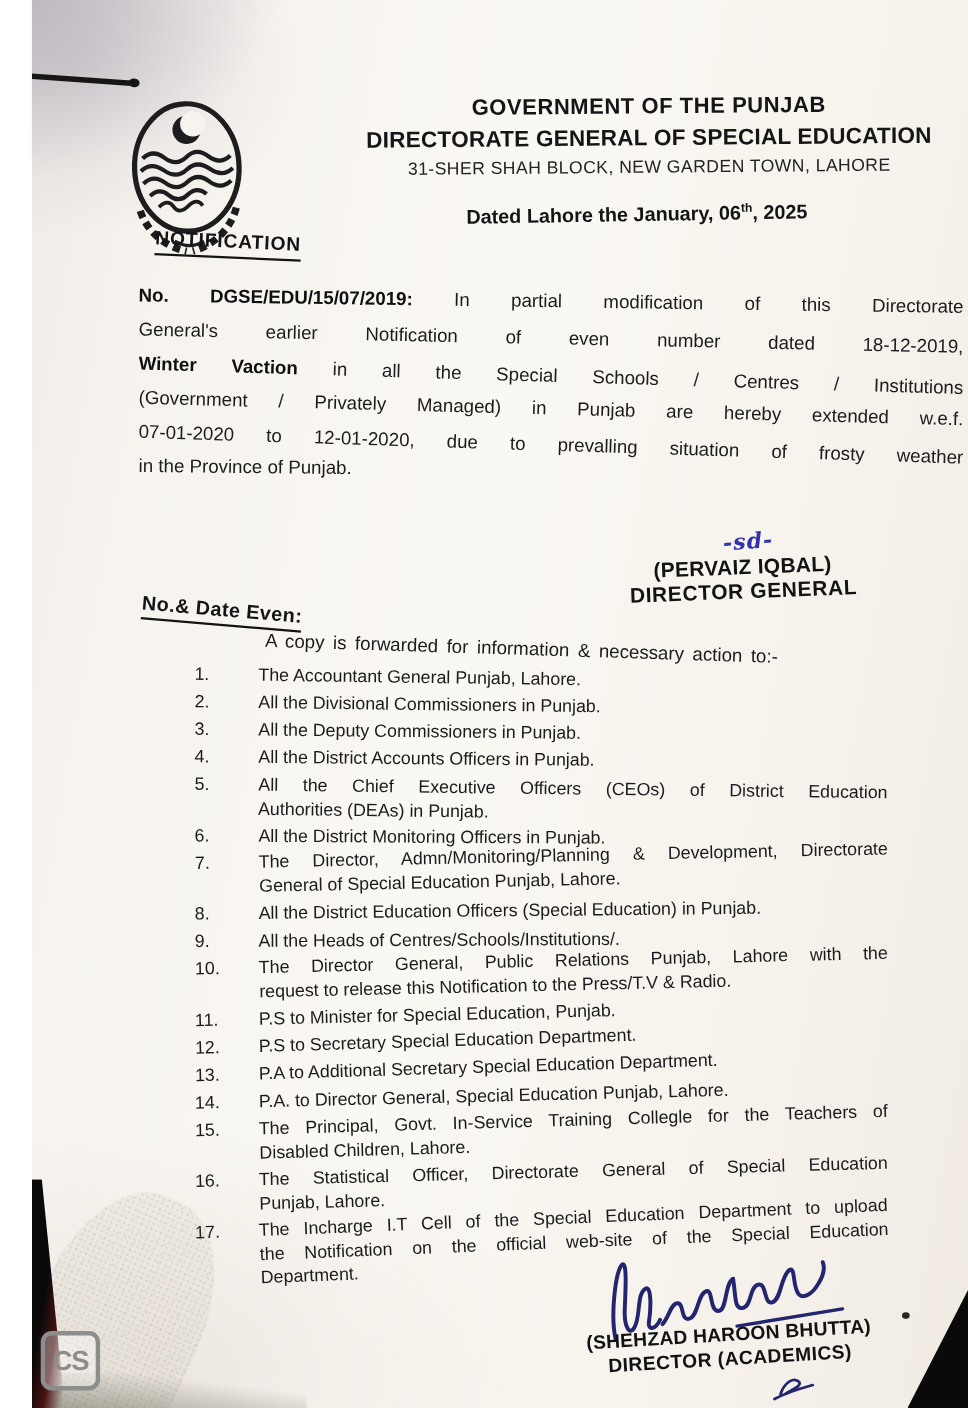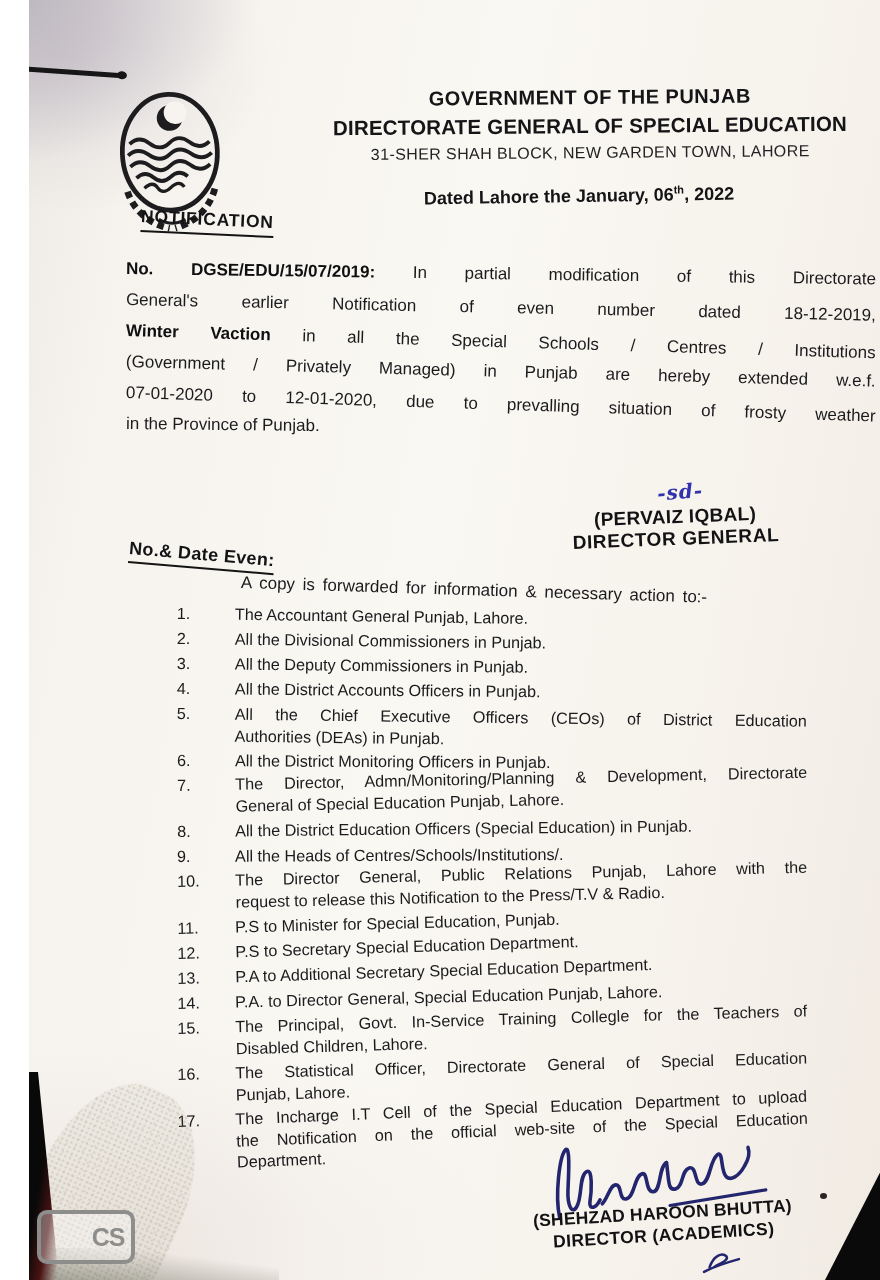--- a/index.html
+++ b/index.html
@@ -24,21 +24,21 @@
   .art-dot-br{left:791px;top:1193px;width:7px;height:6px;background:#2a2424;border-radius:50%;z-index:4;}
   .art-smudge{left:60px;top:1060px;width:150px;height:260px;transform:rotate(24deg);transform-origin:top left;opacity:.55;border-radius:45%;
     background-color:rgba(142,140,112,.14);
     background-image:radial-gradient(rgba(92,98,62,.30) 1px, transparent 1.3px),radial-gradient(rgba(150,85,85,.22) 1px, transparent 1.2px);
     background-size:5px 5px,9px 9px; filter:blur(.4px); z-index:3;}
   .art-band-bl{left:0;top:1248px;width:250px;height:32px;background:linear-gradient(to top right, rgba(72,76,60,.45), rgba(72,76,60,0) 70%);z-index:3;}
 
   
   .watermark{left:8px;top:1210px;display:flex;align-items:flex-start;gap:10px;z-index:6;}
   .cs-box{width:46px;height:46px;border:4px solid #8d8d8c;border-radius:10px;display:flex;align-items:center;justify-content:center;
-    font-weight:bold;font-size:25px;color:#8d8d8c;letter-spacing:-1px;background:rgba(255,255,255,.35);padding-left:44px;}
+    font-weight:bold;font-size:25px;color:#8d8d8c;letter-spacing:-1px;background:rgba(255,255,255,.35);}
   .wm-text{font-size:21px;line-height:25px;color:#a3a3a0;letter-spacing:.5px;padding-top:3px;}
 
   
   .logo{left:84px;top:76px;width:114px;height:162px;transform:rotate(-2deg);}
   .hdr-text{left:258px;top:86px;width:606px;text-align:center;transform:rotate(-0.5deg);color:#151417;}
   .h1{font-size:20px;font-weight:bold;letter-spacing:.5px;margin-bottom:5px;}
   .h2{font-size:20.5px;font-weight:bold;letter-spacing:.2px;margin-bottom:6px;}
   .addr{font-size:16px;letter-spacing:.4px;font-weight:normal;color:#232225;}
   .date-line{left:348px;top:185px;width:404px;text-align:center;font-size:18px;font-weight:bold;transform:rotate(-0.9deg);color:#141316;}
   .date-line sup{font-size:11px;}
@@ -123,21 +123,21 @@
     <path d="M106,118 C100,138 84,153 63,158" stroke="#1d1c1e" stroke-width="7" stroke-dasharray="7 5"></path>
     <path d="M46,148 q14,9 28,1" stroke="#1d1c1e" stroke-width="3"></path>
   </svg>
 
   <div class="abs hdr-text">
     <div class="h1">GOVERNMENT OF THE PUNJAB</div>
     <div class="h2">DIRECTORATE GENERAL OF SPECIAL EDUCATION</div>
     <div class="addr">31-SHER SHAH BLOCK, NEW GARDEN TOWN, LAHORE</div>
   </div>
 
-  <div class="abs date-line"><span>Dated Lahore the January, 06</span><sup>th</sup><span>, 2022</span></div>
+  <div class="abs date-line"><span>Dated Lahore the January, 06</span><sup>th</sup><span>, 2025</span></div>
 
   <div class="abs notif">NOTIFICATION</div>
 
   <div class="abs body-para">
     <div class="body-line just"><b>No. DGSE/EDU/15/07/2019:</b> <span>In partial modification of this Directorate</span></div>
     <div class="body-line just">General's earlier Notification of even number dated 18-12-2019,</div>
     <div class="body-line just"><b>Winter Vaction</b> <span>in all the Special Schools / Centres / Institutions</span></div>
     <div class="body-line just">(Government / Privately Managed) in Punjab are hereby extended w.e.f.</div>
     <div class="body-line just">07-01-2020 to 12-01-2020, due to prevalling situation of frosty weather</div>
     <div class="body-line">in the Province of Punjab.</div>

